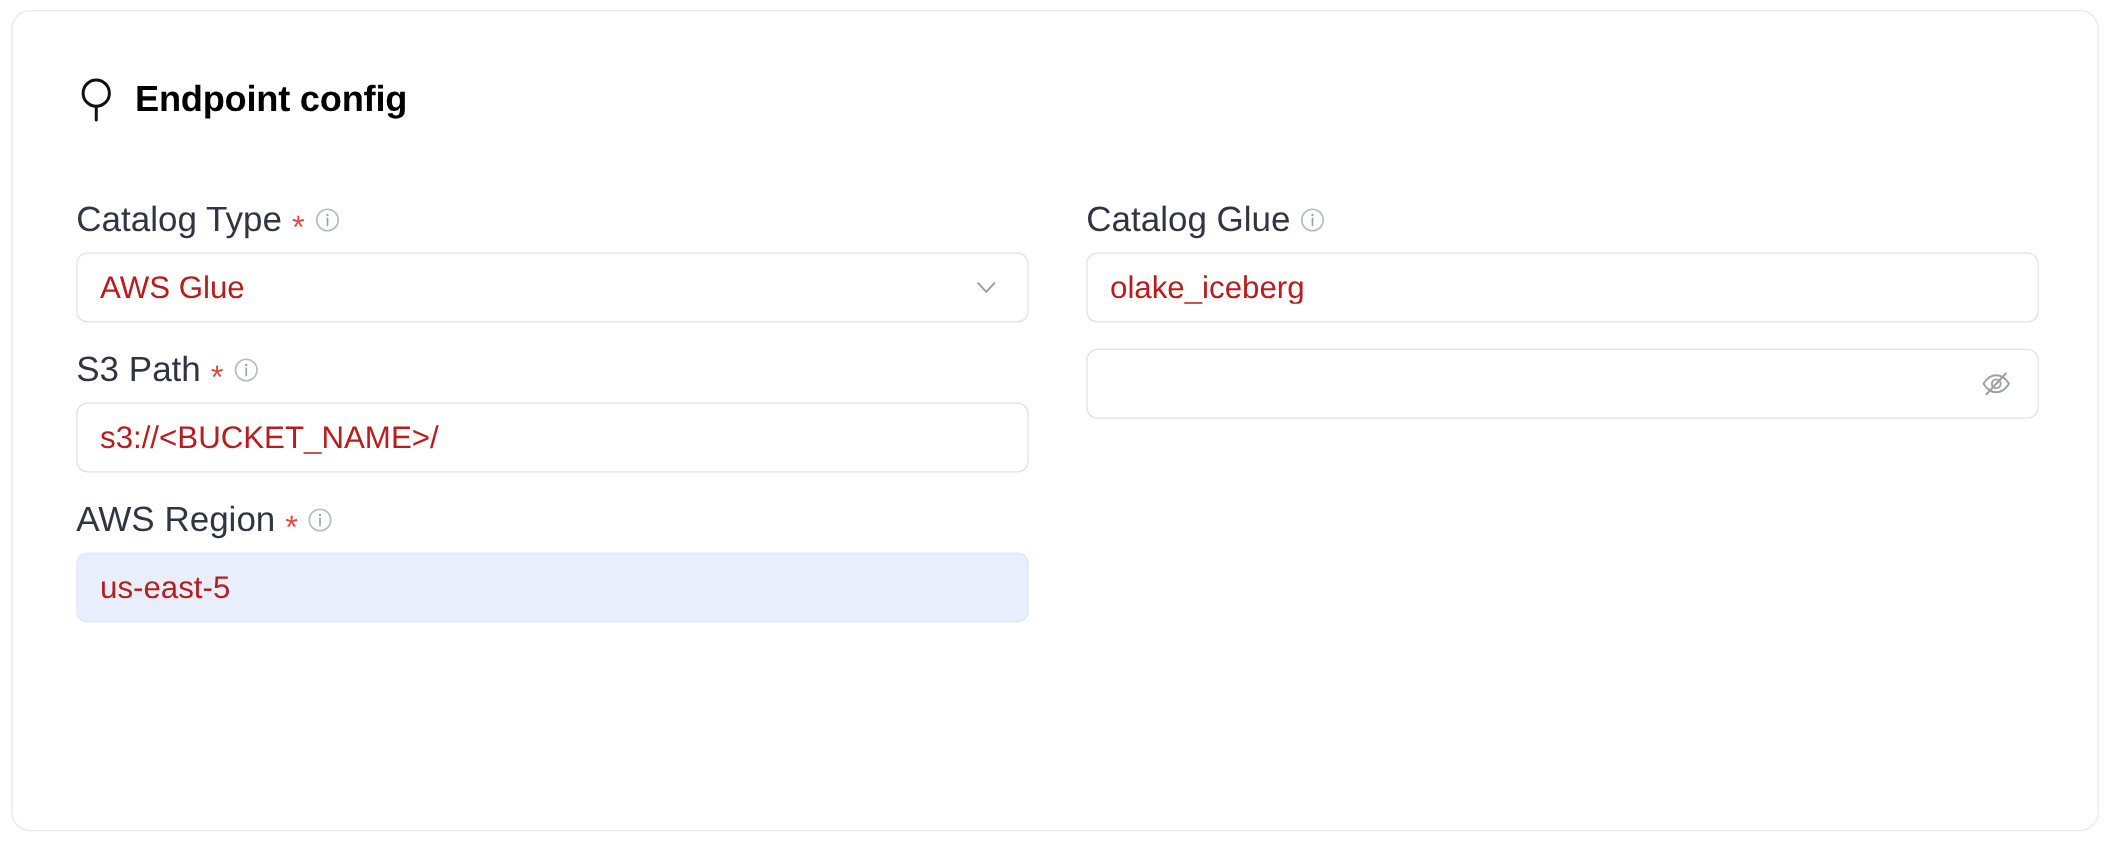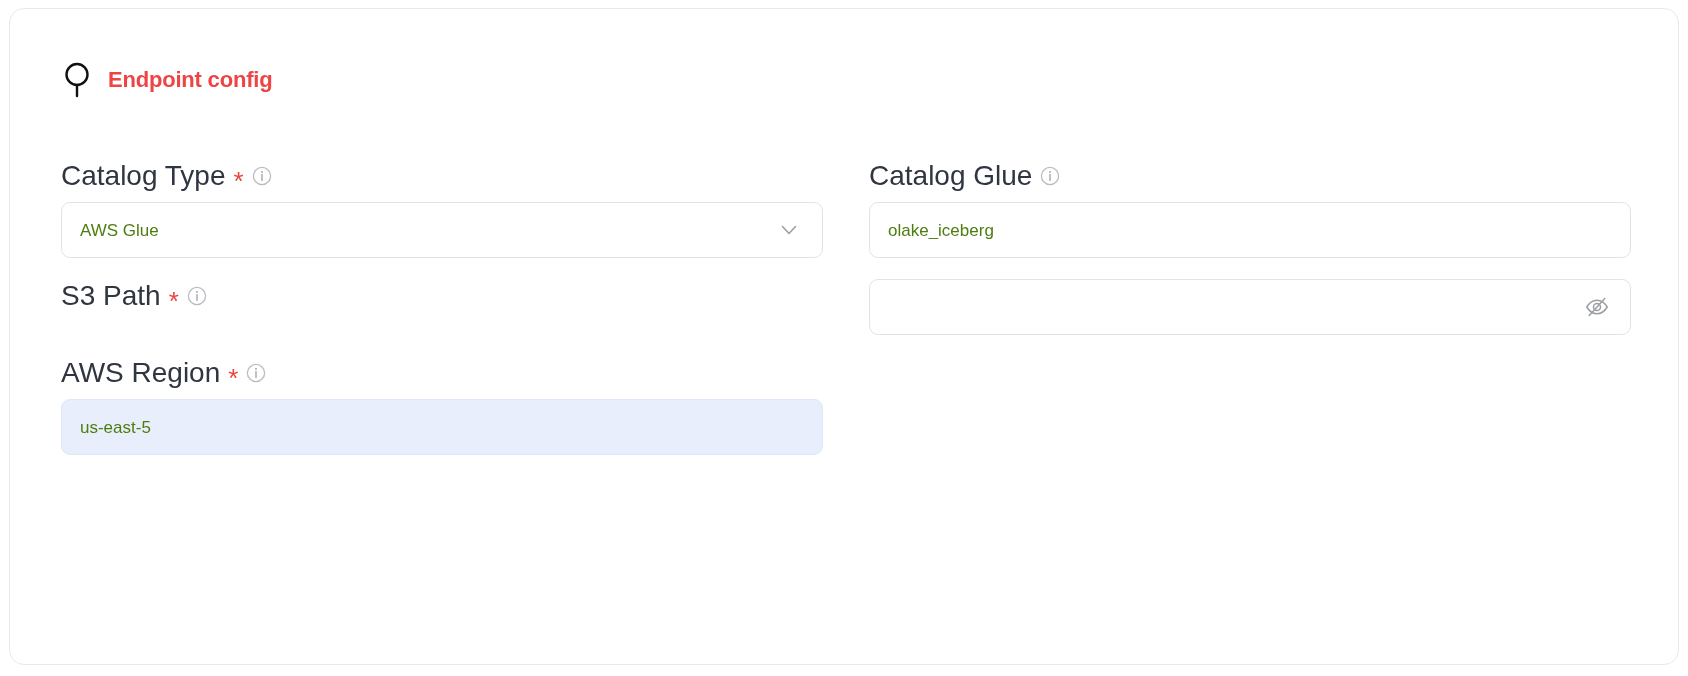--- a/index.html
+++ b/index.html
@@ -41,23 +41,23 @@
     gap: 16px;
     height: 46px;
   }
   .pin-icon {
     width: 30px;
     height: 38px;
     display: block;
     flex: 0 0 auto;
   }
   .card-title {
-    font-size: 22px;
+    font-size: 29px;
     font-weight: 700;
-    color: #ef4444;
+    color: #000000;
     letter-spacing: -0.2px;
     line-height: 1;
     white-space: nowrap;
   }
 
   
   .form-grid {
     position: absolute;
     left: 51px;
     top: 150px;
@@ -108,22 +108,22 @@
     background: #ffffff;
     display: flex;
     align-items: center;
     padding: 0 18px;
   }
   .control.autofill {
     background: #e8eefb;
     border-color: #dfe6f6;
   }
   .control .value {
-    font-size: 17px;
-    color: #4d7c0f;
+    font-size: 25px;
+    color: #b91c1c;
     line-height: 1;
     white-space: nowrap;
     overflow: hidden;
     text-overflow: ellipsis;
     flex: 1 1 auto;
   }
   .control .value.empty { color: #b3b3b3; }
 
   .trailing {
     flex: 0 0 auto;
@@ -199,20 +199,23 @@
           <span class="label-text">S3 Path</span>
           <span class="req-star">*</span>
           <span>
             <svg class="info-icon" viewBox="0 0 20 20" fill="none" xmlns="http://www.w3.org/2000/svg">
               <circle cx="10" cy="10" r="8.6" stroke="#b9bcc1" stroke-width="1.3" fill="none"></circle>
               <circle cx="10" cy="5.9" r="0.95" fill="#9aa0a6"></circle>
               <line x1="10" y1="8.6" x2="10" y2="14.4" stroke="#9aa0a6" stroke-width="1.3" stroke-linecap="round"></line>
             </svg>
           </span>
         </div>
+        <div class="control">
+          <span class="value">s3://&lt;BUCKET_NAME&gt;/</span>
+        </div>
       </div>
 
       <div class="field">
         <div class="control">
           <span class="value empty"></span>
           <span class="trailing">
             <svg class="eye-off-icon" viewBox="0 0 26 26" fill="none" xmlns="http://www.w3.org/2000/svg">
               <path d="M2.8 13 C5.6 8.4 9.1 6.2 13 6.2 C16.9 6.2 20.4 8.4 23.2 13 C20.4 17.6 16.9 19.8 13 19.8 C9.1 19.8 5.6 17.6 2.8 13 Z" stroke="#9aa0a6" stroke-width="1.5" fill="none"></path>
               <circle cx="13" cy="13" r="3.5" stroke="#9aa0a6" stroke-width="1.5" fill="none"></circle>
               <line x1="5.2" y1="21.4" x2="20.8" y2="4.6" stroke="#9aa0a6" stroke-width="1.5" stroke-linecap="round"></line>

